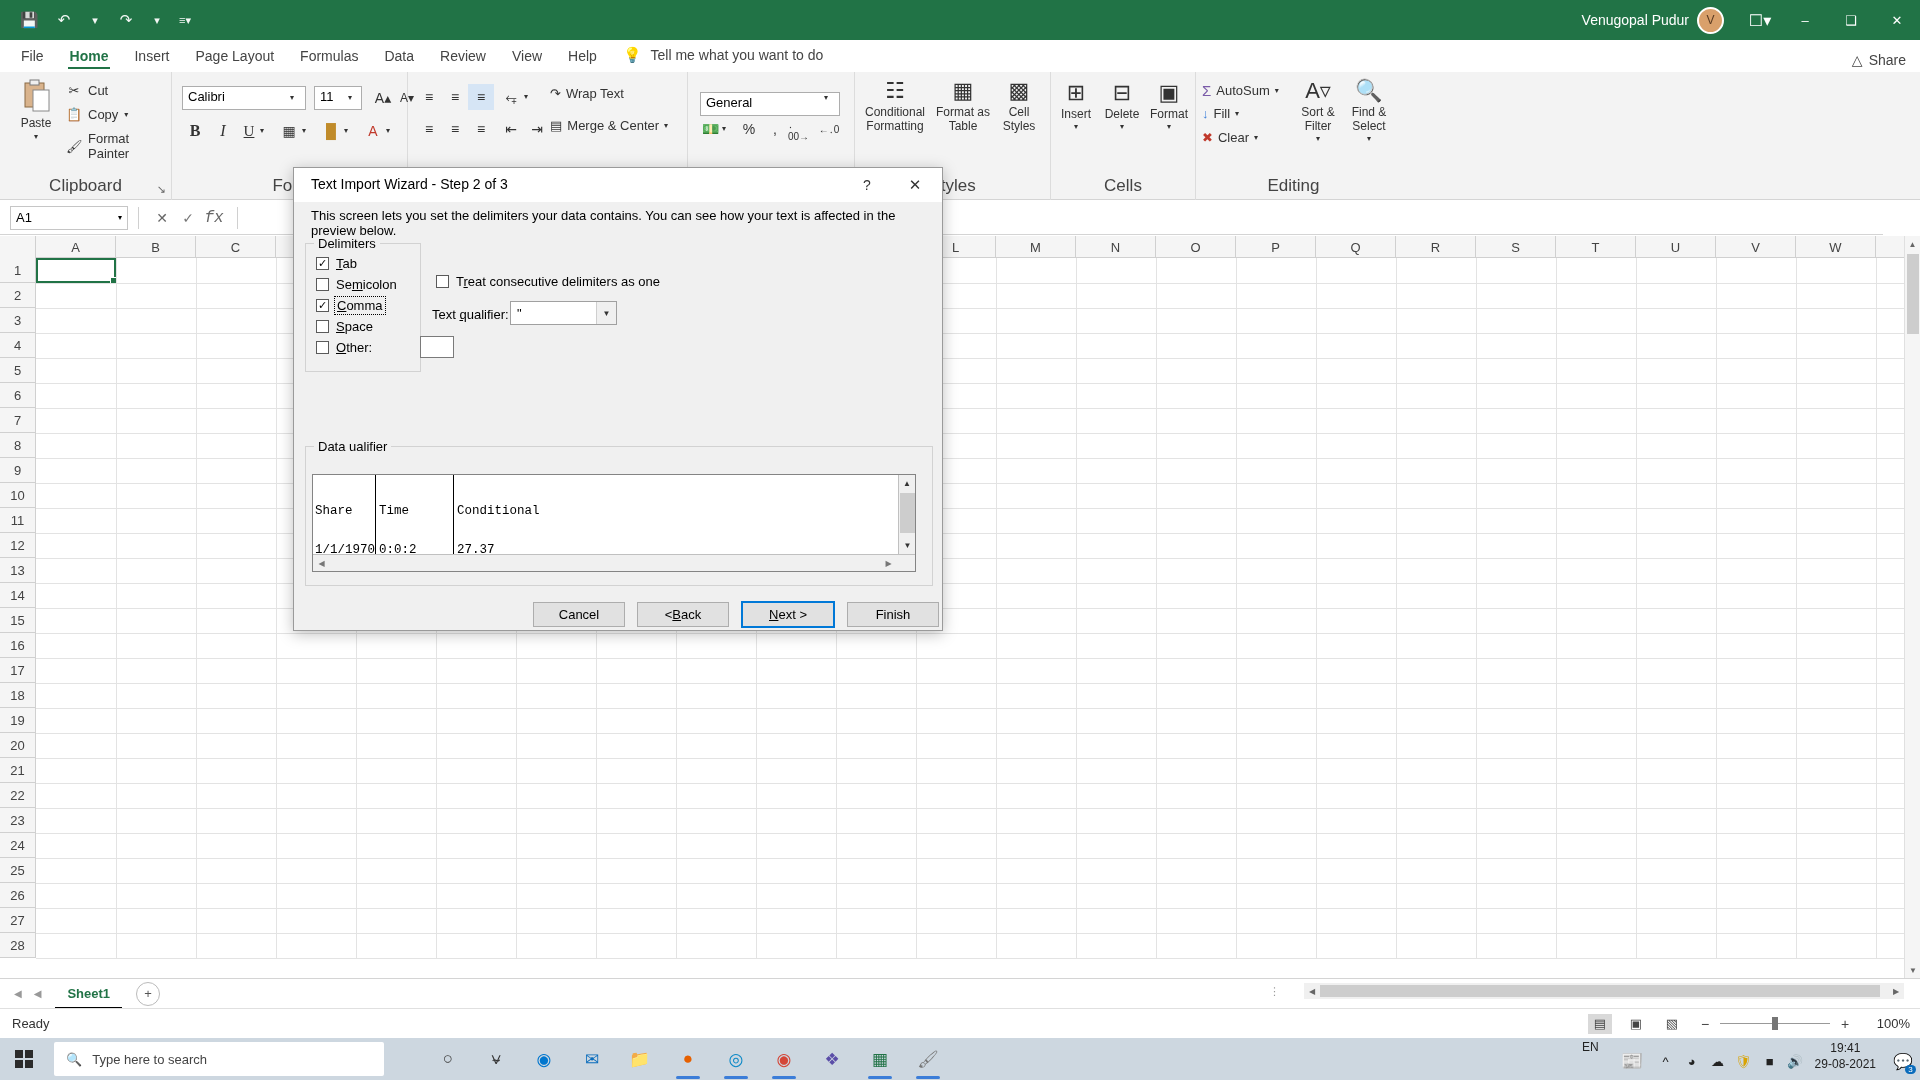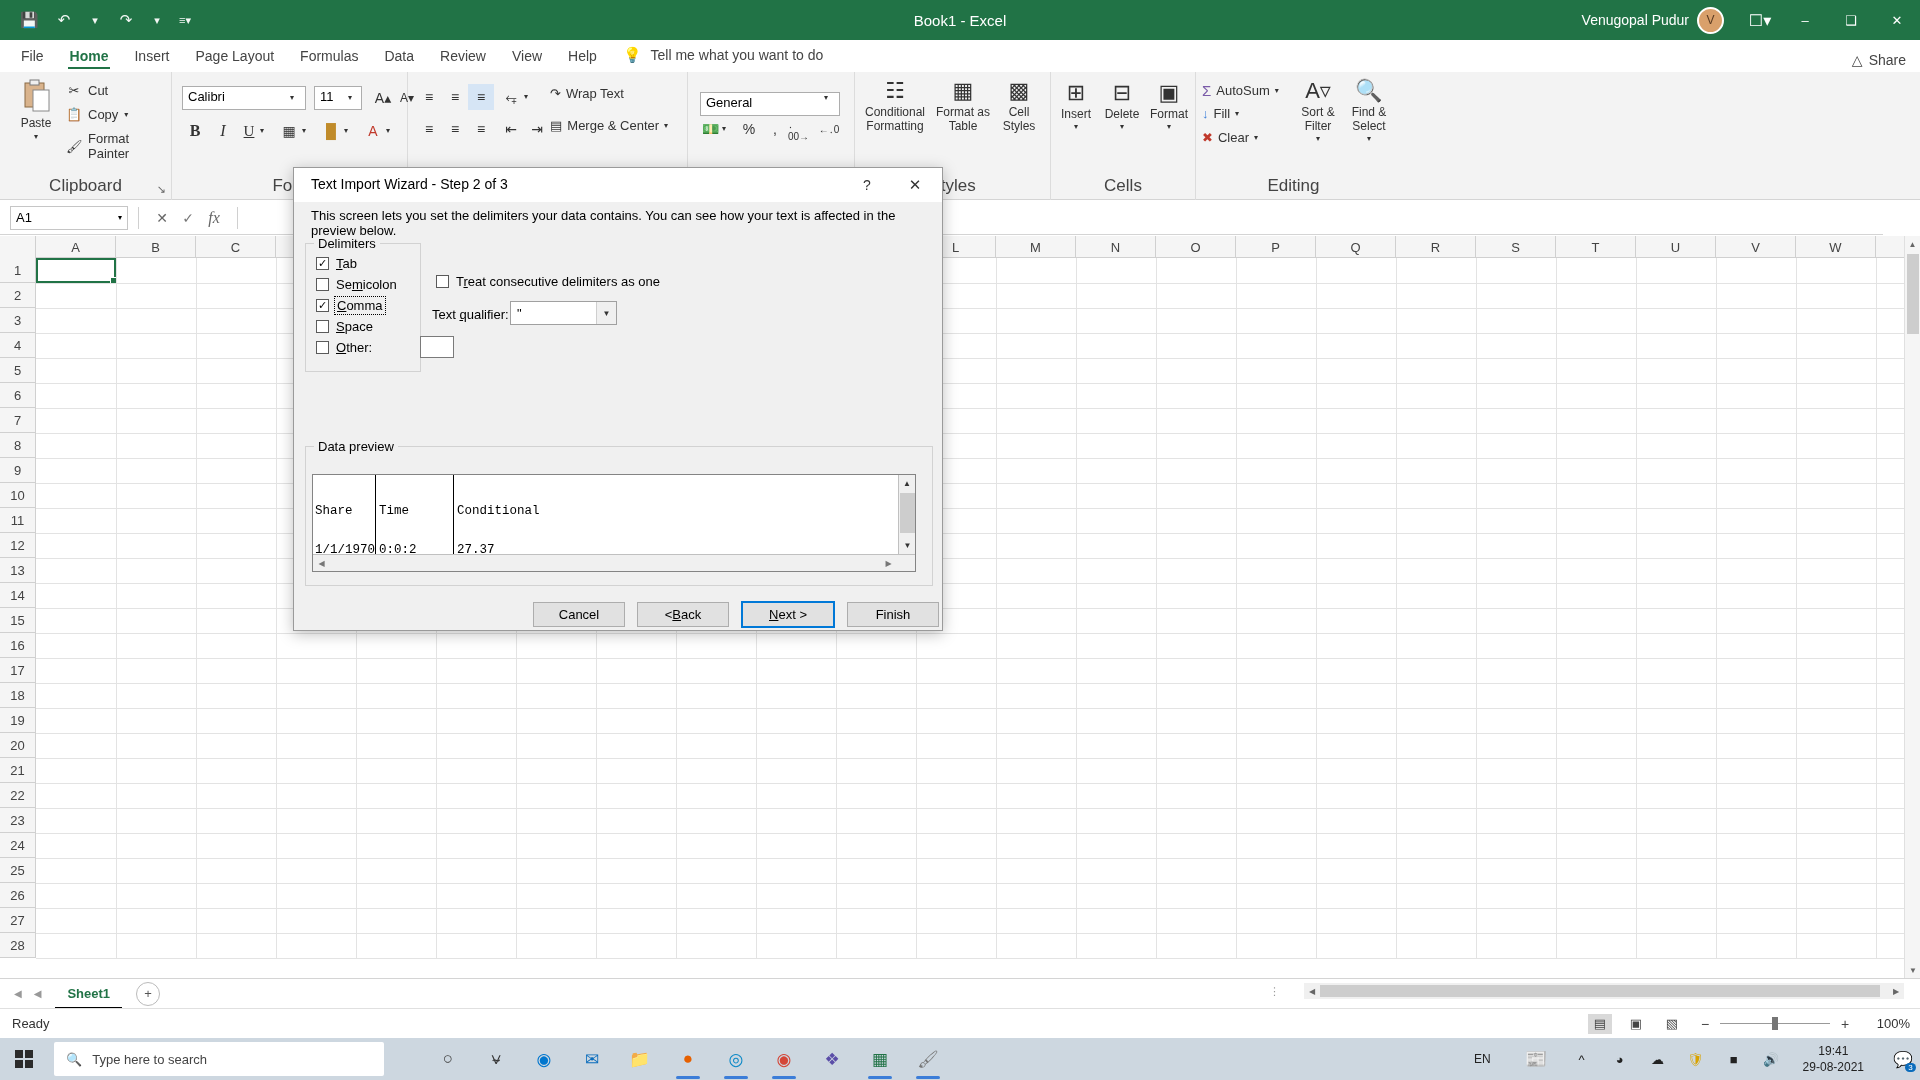--- a/index.html
+++ b/index.html
@@ -143,21 +143,21 @@
   }
   .namebox {
     width: 118px; height: 24px; margin-left: 10px; background: #fff;
     border: 1px solid #c6c6c6; font-size: 13px; display: flex;
     align-items: center; padding: 0 5px; position: relative;
   }
   .namebox .arr { position: absolute; right: 5px; font-size: 8px; }
   .fsep { width: 1px; height: 22px; background: #d0d0d0; margin: 0 10px; }
   .fbtn { width: 26px; text-align: center; font-size: 14px; color: #666; }
   .fbtn.check { color: #777; }
-  .fx { font-style: italic; font-family: Liberation Serif, serif; font-size: 16px; }
+  .fx { font-style: italic; font-family: Liberation Mono, monospace; font-size: 16px; }
   .fbar-input { flex: 1; height: 24px; font-size: 13px; padding-left: 8px; }
 
   
   .grid-wrap { position: absolute; top: 236px; left: 0; width: 1920px; height: 742px; background:#fff; }
   .colhdr {
     position: absolute; top: 0; left: 0; height: 22px; width: 1920px;
     background: #f5f5f5; border-bottom: 1px solid #d0d0d0;
     display: flex;
   }
   .corner { width: 36px; height: 22px; border-right: 1px solid #d0d0d0; background:#f5f5f5; }
@@ -262,21 +262,21 @@
   .tb-icons { display: flex; align-items: center; gap: 0; margin-left: 40px; }
   .tb-ico {
     width: 48px; height: 42px; display: flex; align-items: center; justify-content: center;
     font-size: 17px; position: relative;
   }
   .tb-ico.running::after {
     content:""; position: absolute; bottom: 1px; left: 12px; width: 24px; height: 3px;
     background: #3b7dd8; border-radius: 2px;
   }
   .tray {
-    position: absolute; right: 0; display: flex; align-items: center; gap: 12px; height: 38px;
+    position: absolute; right: 0; display: flex; align-items: flex-start; gap: 0; height: 38px;
   }
   .tray-ico {
     width: 26px; height: 42px; display: flex; align-items: center; justify-content: center;
     font-size: 13px; color: #222;
   }
   .lang { font-size: 12px; color: #222; padding: 0 14px; }
   .clock {
     font-size: 12px; color: #222; line-height: 1.35; text-align: center;
     padding: 0 10px 0 6px;
   }
@@ -385,21 +385,20 @@
 
 <div class="titlebar">
   <div class="qat">
     <div class="qat-btn">💾</div>
     <div class="qat-btn">↶</div>
     <div class="qat-btn small">▾</div>
     <div class="qat-btn">↷</div>
     <div class="qat-btn small">▾</div>
     <div class="qat-btn small">≡▾</div>
   </div>
-  <div class="titlebar-title">Book1  -  Excel</div>
   <div class="titlebar-right">
     <span class="acct-name">Venugopal Pudur</span>
     <span class="avatar">V</span>
     <div class="ribbon-display">☐▾</div>
     <div class="winbtn">–</div>
     <div class="winbtn">❑</div>
     <div class="winbtn close">✕</div>
   </div>
 </div>
 
@@ -837,21 +836,21 @@
     <span class="chk-label">T<span class="u">r</span>eat consecutive delimiters as one</span>
   </div>
 
   <div class="tq-label" style="left:138px; top:139px;">Text <span class="u">q</span>ualifier:</div>
   <div class="tq-combo" style="left:216px; top:133px;">
     <span>"</span>
     <span class="btn">▼</span>
   </div>
 
   <div class="fieldset" style="left:11px; top:278px; width:628px; height:140px;">
-    <div class="legend">Data preview</div>
+    <div class="legend">Data ualifier</div>
   </div>
 
   <div class="preview-box" style="left:18px; top:306px; width:604px; height:98px;">
     <div class="pv-sep" style="left:62px;"></div>
     <div class="pv-sep" style="left:140px;"></div>
     <div class="pv-table">
       <div class="pv-row">
         <span class="pv-c0">Share</span>
         <span class="pv-c1">Time</span>
         <span class="pv-c2">Conditional</span>

